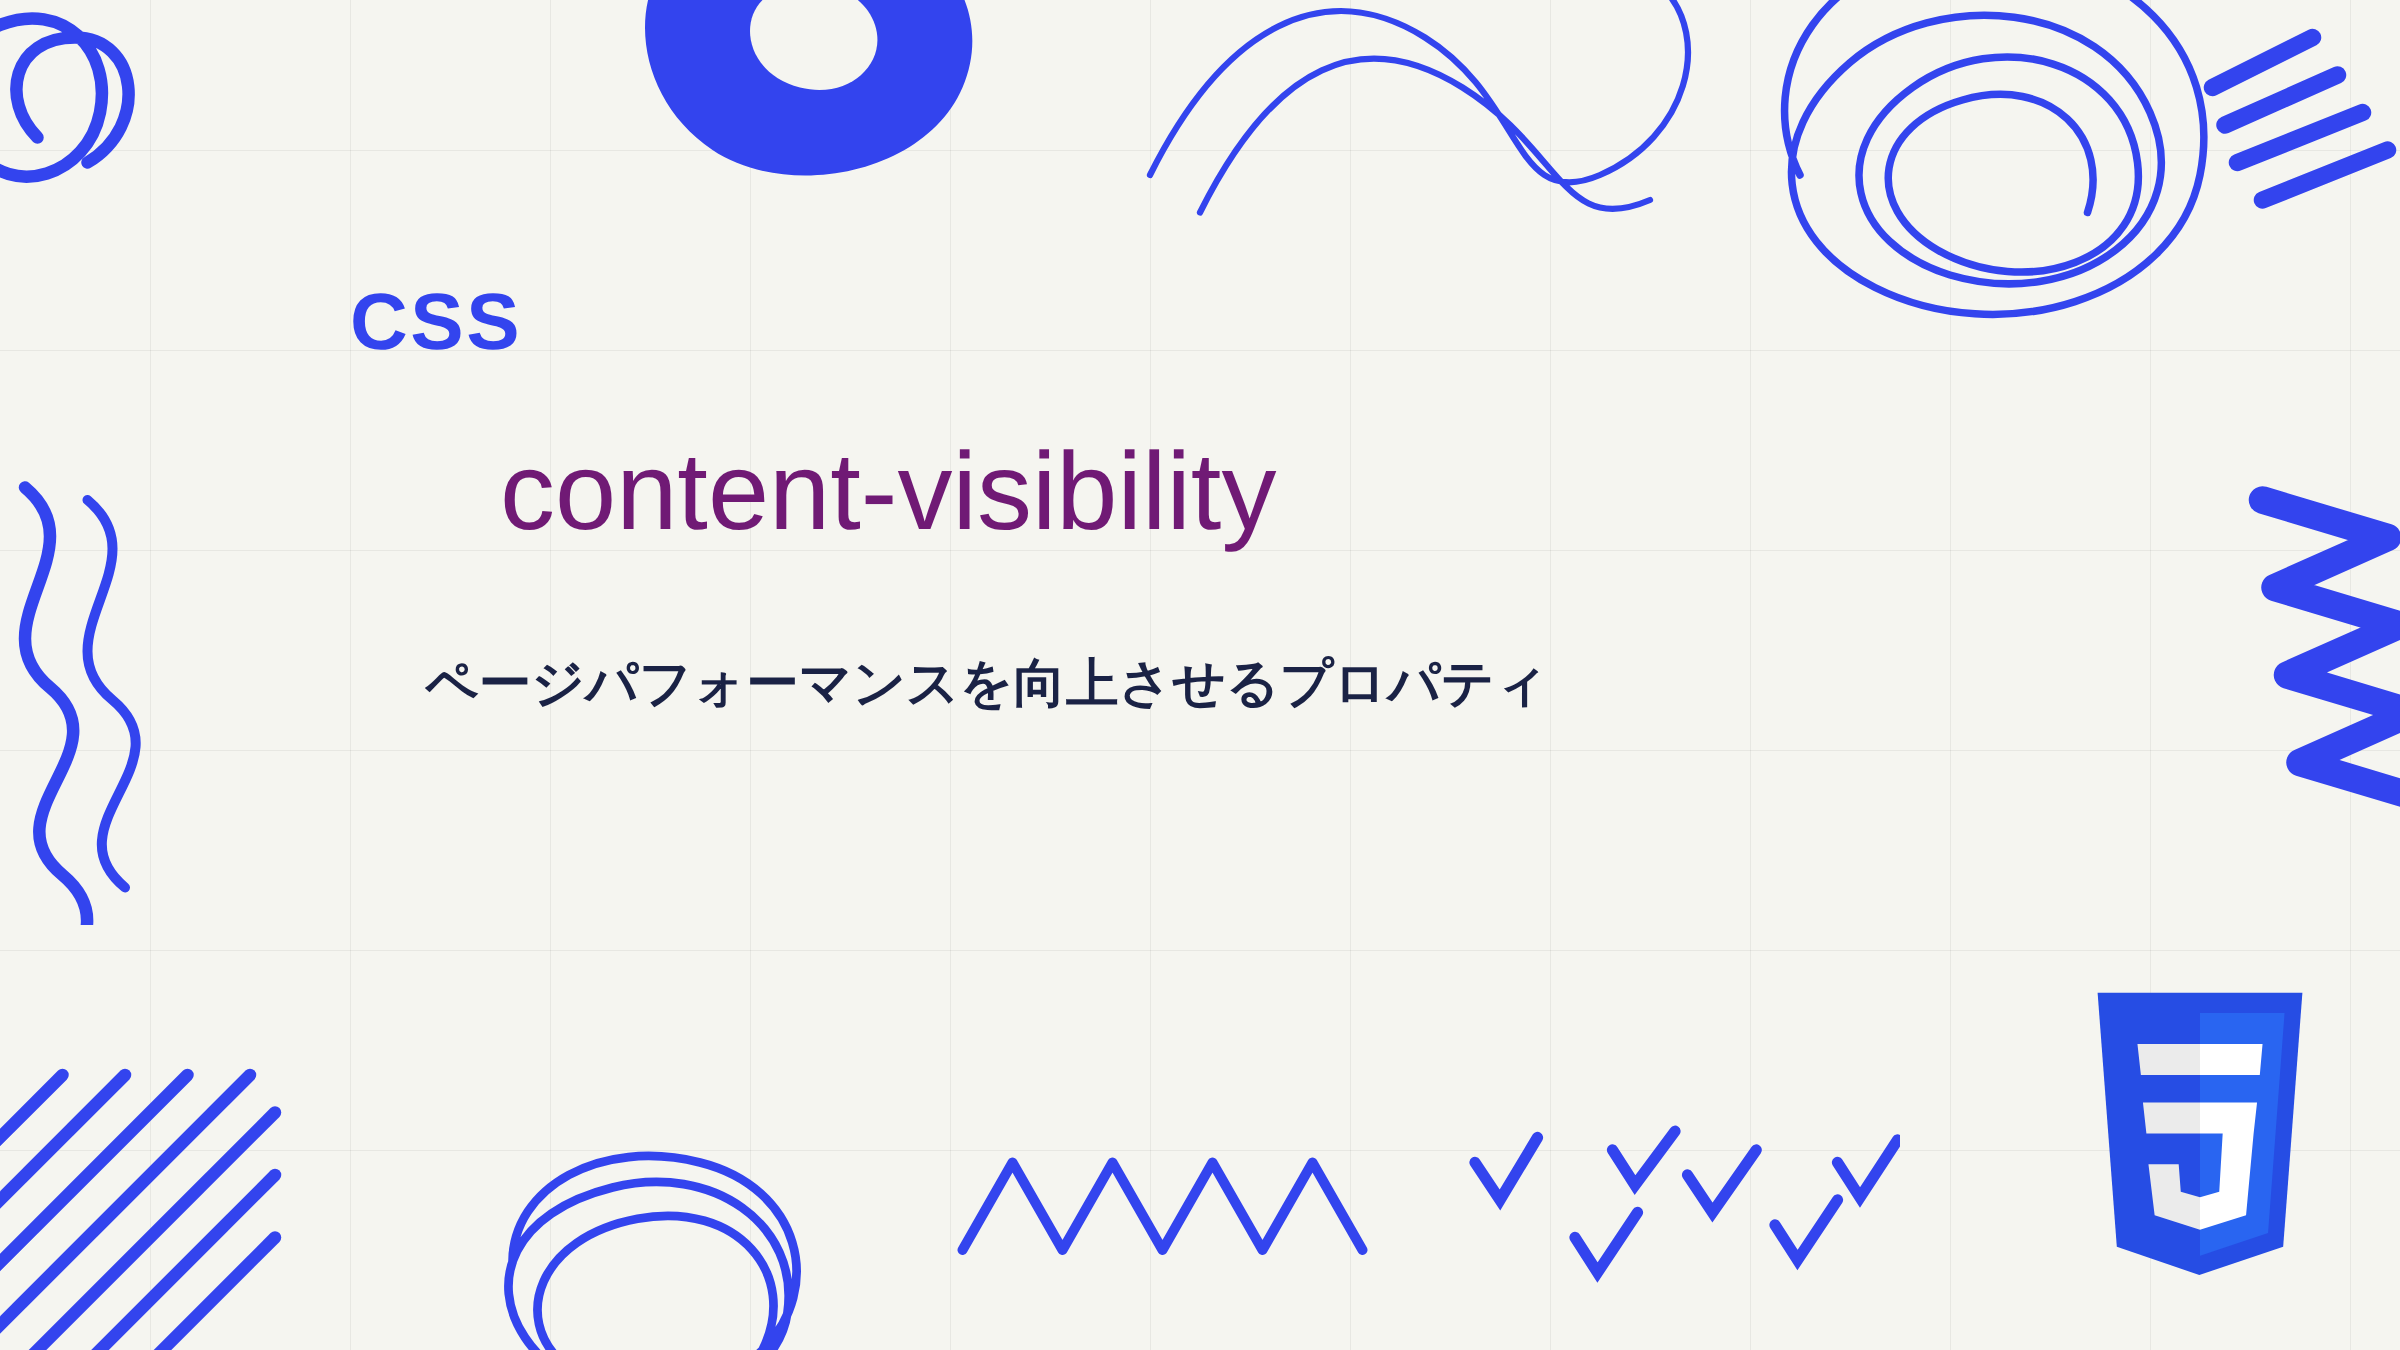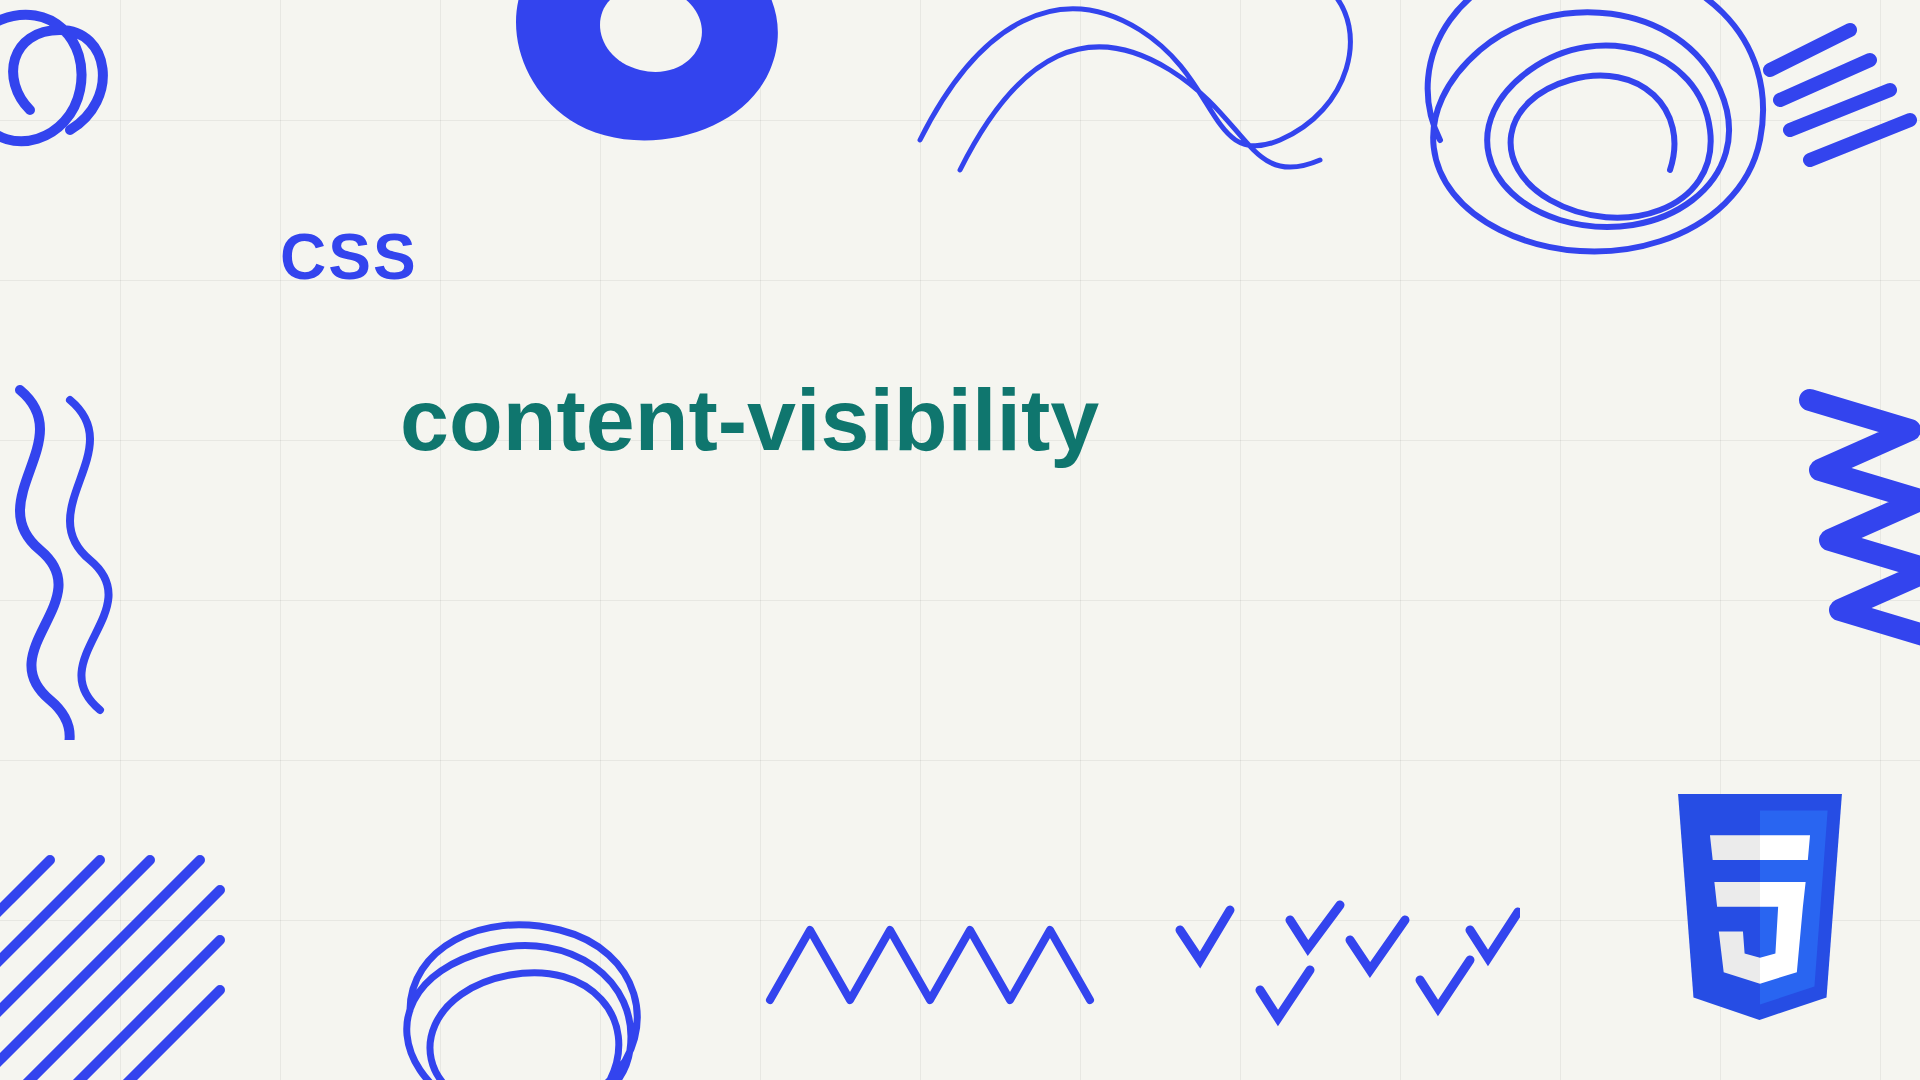--- a/index.html
+++ b/index.html
@@ -24,26 +24,26 @@
     position: absolute;
     top: 220px;
     left: 280px;
     z-index: 10;
   }
   .label {
     font-size: 64px;
     font-weight: 800;
     color: #3344ee;
     letter-spacing: 2px;
-    margin-bottom: 60px;
+    margin-bottom: 33px;
   }
   .title {
     font-size: 88px;
-    font-weight: 700;
-    color: #0f766e;
+    font-weight: 400;
+    color: #701a75;
     line-height: 1.5;
     margin-left: 120px;
     margin-bottom: 60px;
   }
   .subtitle {
     font-size: 42px;
     font-weight: 700;
     color: #1a2245;
     margin-left: 60px;
   }
@@ -131,13 +131,14 @@
   <path fill="#2965f1" d="M181 30 L304 30 L280 350 L181 383 Z"></path>
   <path fill="#ebebeb" d="M90 75 L181 75 L181 120 L95 120 Z M98 160 L181 160 L181 205 L103 205 Z M106 250 L150 250 L153 290 L181 298 L181 345 L115 324 Z"></path>
   <path fill="#fff" d="M272 75 L181 75 L181 120 L268 120 Z M264 160 L181 160 L181 205 L214 205 L209 290 L181 298 L181 345 L248 324 L259 205 Z"></path>
 </svg>
 
 <div class="content">
   <div class="label">CSS</div>
   <div class="title">
     <div>content-visibility</div>
   </div>
+  <div class="subtitle">ページパフォーマンスを向上させるプロパティ</div>
 </div>
 
 </body></html>

